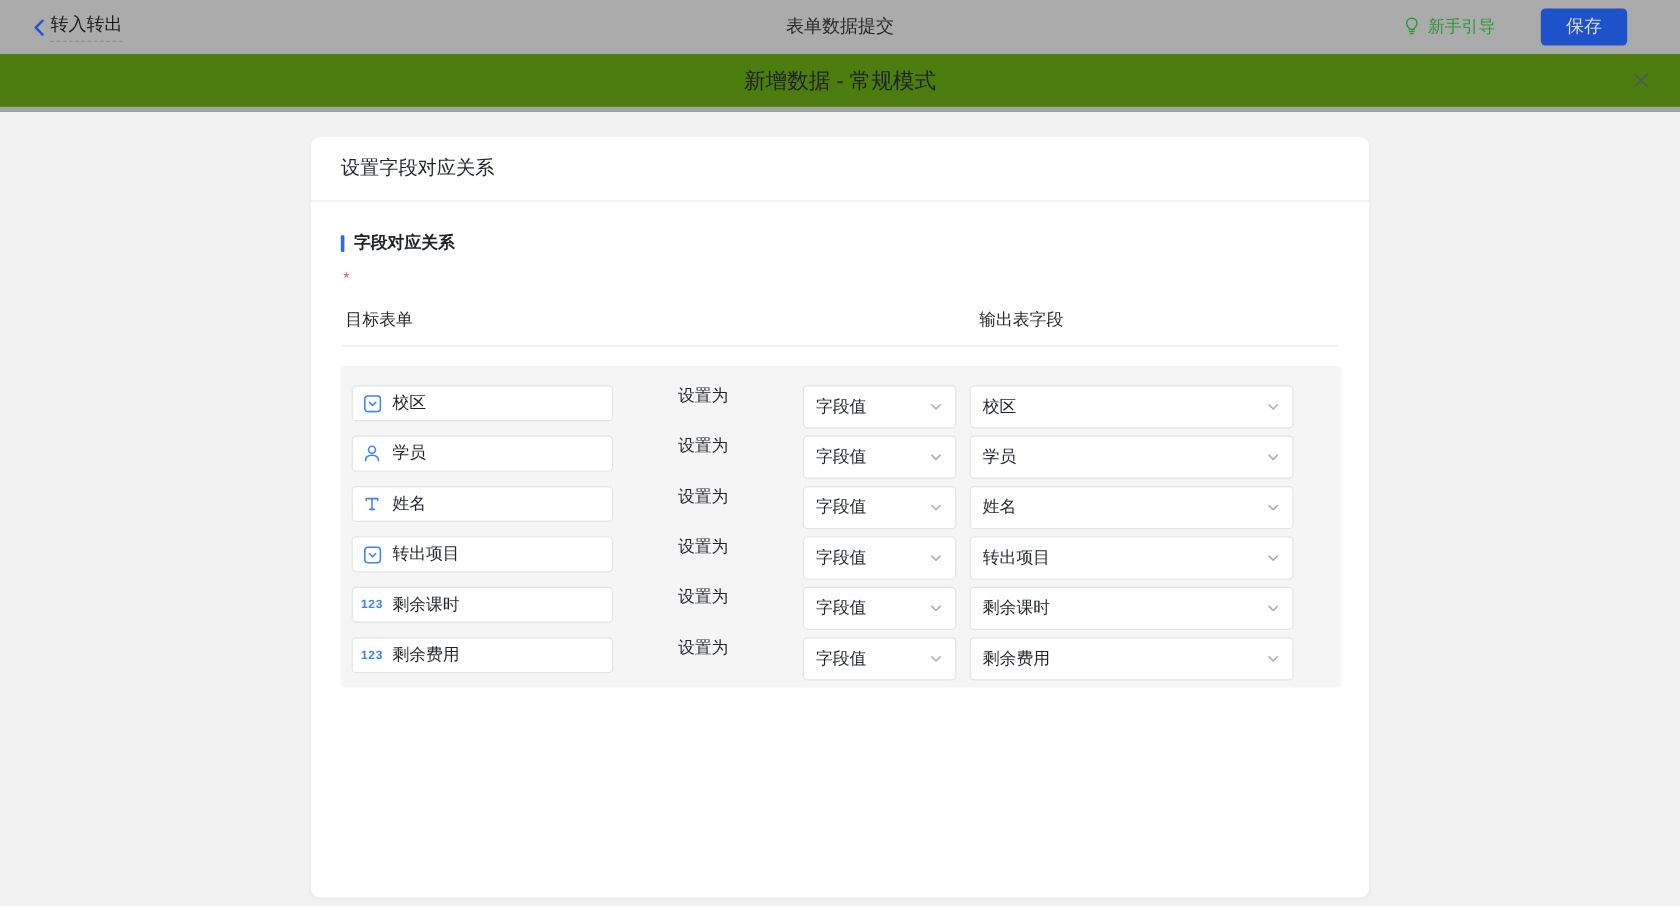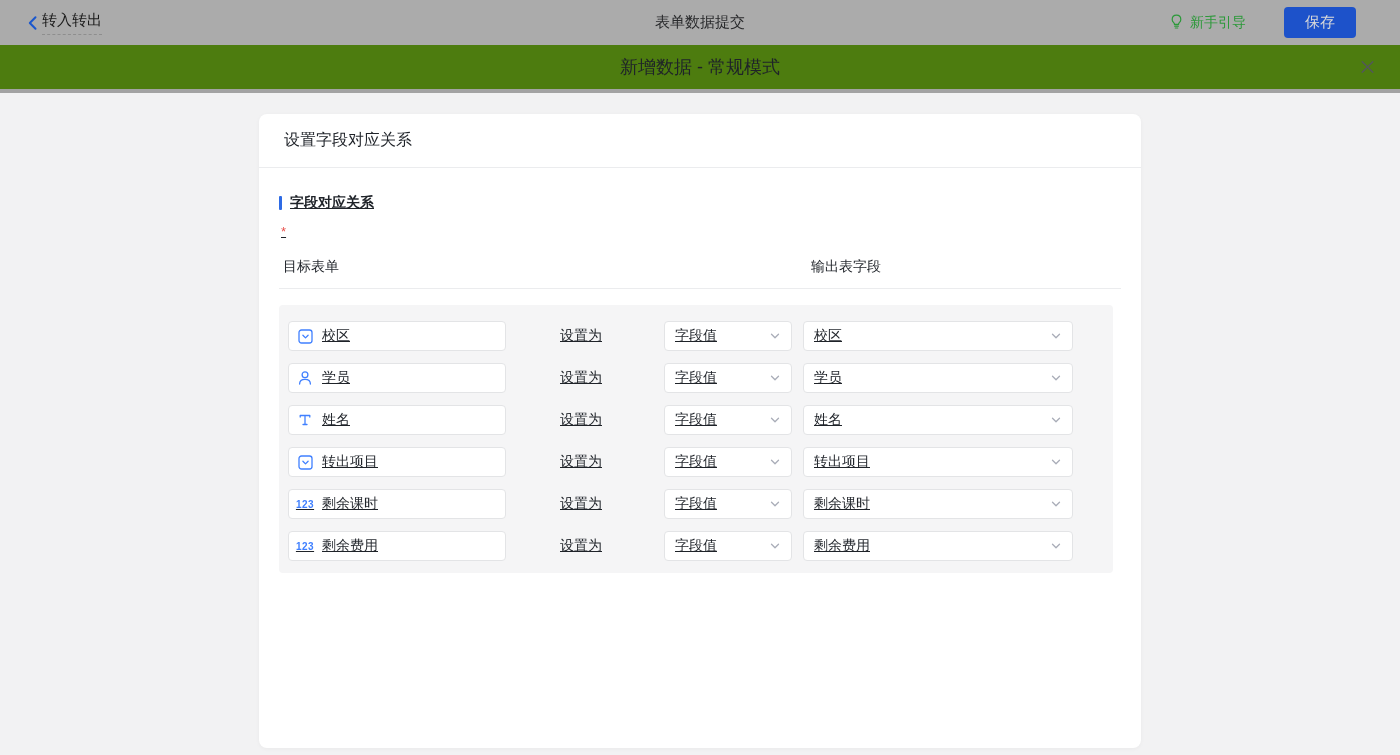--- a/index.html
+++ b/index.html
@@ -93,21 +93,21 @@
   }
   .card-header {
     height: 54px;
     display: flex;
     align-items: center;
     padding: 0 25px;
     font-size: 16px;
     color: #1F2329;
     border-bottom: 1px solid #EBECEE;
   }
-  .card-content { padding: 0 20px; text-decoration: underline; }
+  .card-content { padding: 0 25px; }
 
   .section-title-row { margin-top: 26px; display: flex; align-items: center; }
   .blue-bar {
     width: 3px; height: 14px;
     background: var(--section-bar-blue, #2E6BE5);
     margin-right: 8px;
     border-radius: 1px;
   }
   .section-title { font-size: 14px; font-weight: bold; color: #1F2329; }
 
@@ -127,21 +127,21 @@
   .col-output { left: 532px; }
 
   
   .panel {
     margin-top: 16px;
     width: 834px;
     background: var(--panel-bg, #F5F5F6);
     border-radius: 4px;
     padding: 16px 9px 12px 9px;
   }
-  .map-row { display: flex; align-items: center; height: 30px; margin-bottom: 12px; }
+  .map-row { display: flex; align-items: flex-start; height: 30px; margin-bottom: 12px; }
   .map-row:last-child { margin-bottom: 0; }
 
   .field-box {
     width: 218px; height: 30px;
     background: #FFFFFF;
     border: 1px solid var(--border, #E3E4E6);
     border-radius: 4px;
     display: flex;
     align-items: center;
     padding: 0 8px;
@@ -154,21 +154,21 @@
     font-size: 10px;
     font-weight: bold;
     letter-spacing: 0.5px;
     white-space: nowrap;
   }
   .field-label { font-size: 14px; color: #1F2329; white-space: nowrap; }
 
   .set-as { margin-left: 54px; width: 42px; font-size: 14px; color: #1F2329; flex-shrink: 0; }
 
   .dropdown {
-    height: 30px;
+    height: 36px;
     background: #FFFFFF;
     border: 1px solid var(--border, #E3E4E6);
     border-radius: 4px;
     display: flex;
     align-items: center;
     justify-content: space-between;
     padding: 0 10px;
     cursor: pointer;
   }
   .dd-operator { margin-left: 62px; width: 128px; }

